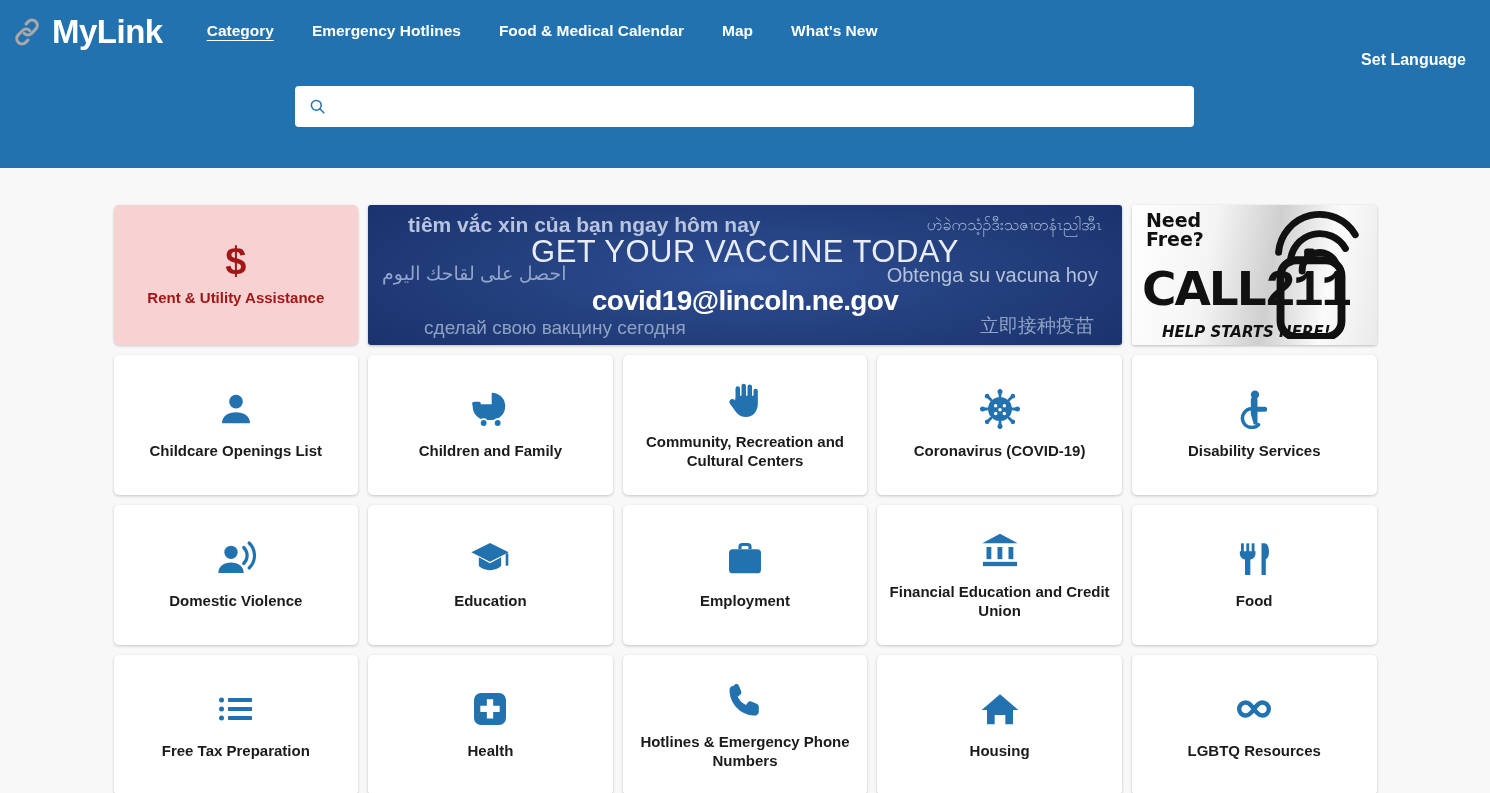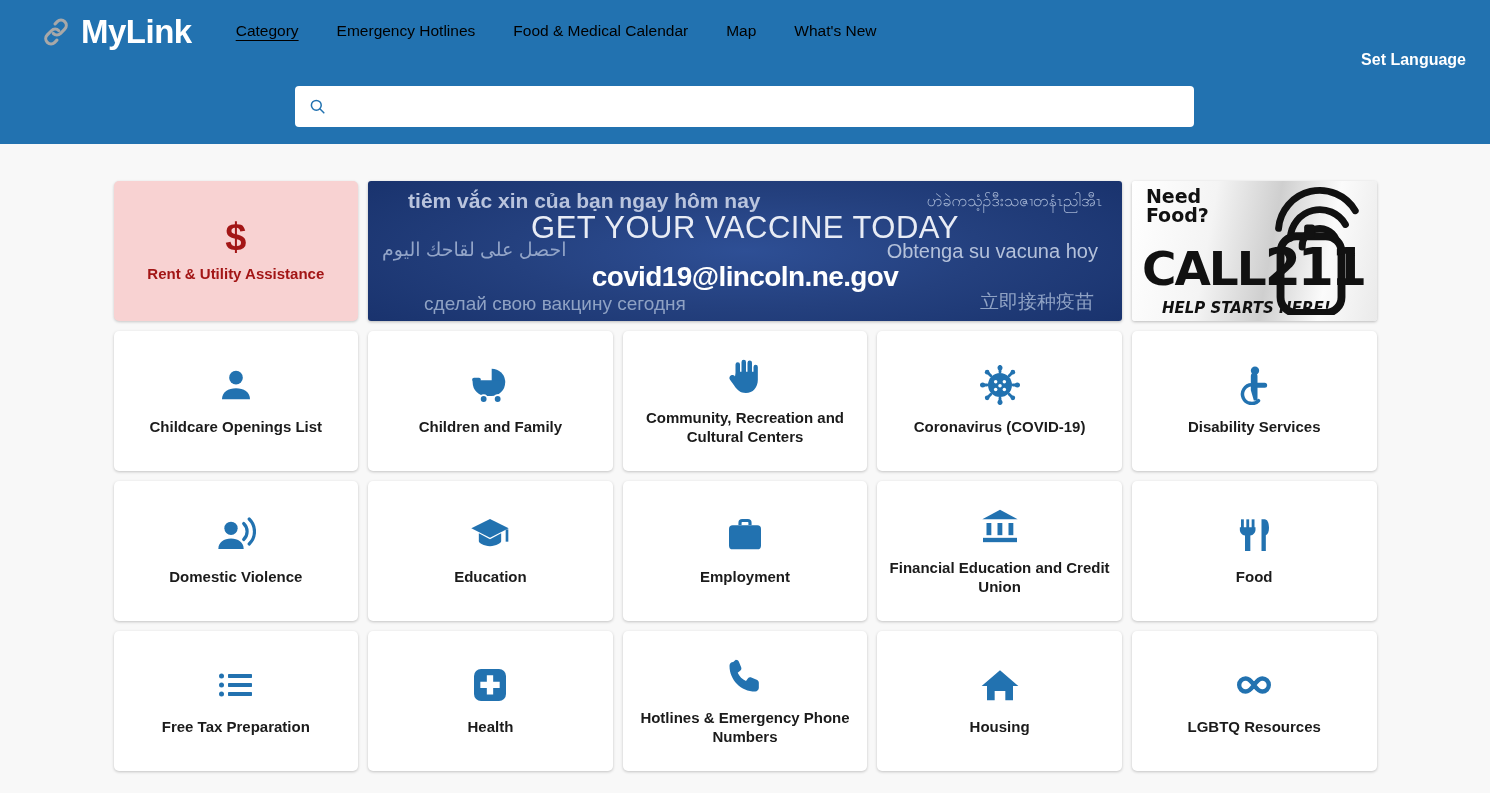--- a/index.html
+++ b/index.html
@@ -10,24 +10,23 @@
     width: 1490px;
     height: 793px;
     overflow: hidden;
     background: #f8f8f8;
     font-family: "Liberation Sans", sans-serif;
   }
 
   
   .header {
     width: 1490px;
-    height: 144px;
+    height: 168px;
     background: #2272b0;
     position: relative;
-    padding-left: 29px;
   }
   .nav-row {
     display: flex;
     align-items: center;
     height: 64px;
     padding-left: 8px;
   }
   .brand {
     display: flex;
     align-items: center;
@@ -46,23 +45,23 @@
     font-weight: bold;
     letter-spacing: -0.5px;
     white-space: nowrap;
   }
   .nav-links {
     display: flex;
     align-items: center;
     gap: 38px;
   }
   .nav-link {
-    color: #000000;
+    color: #ffffff;
     font-size: 15.5px;
-    font-weight: normal;
+    font-weight: bold;
     white-space: nowrap;
     cursor: pointer;
     padding-bottom: 2px;
   }
   .nav-link.active {
     text-decoration: underline;
     text-underline-offset: 4px;
   }
   .lang-link {
     color: #ffffff;
@@ -207,21 +206,21 @@
     position: absolute; left: 14px; top: 6px;
     font-size: 19px; font-weight: bold; color: #111;
     line-height: 0.98; font-family: "DejaVu Sans", sans-serif;
   }
   .b211-call {
     position: absolute; left: 10px; top: 64px;
     font-size: 47px; font-weight: bold; color: #111;
     line-height: 0.85; letter-spacing: -2px;
     font-family: "DejaVu Sans", sans-serif;
   }
-  .b211-call .num { font-size: 52px; letter-spacing: -3px; }
+  .b211-call .num { font-size: 52px; letter-spacing: -3px; font-family: Liberation Mono, monospace; }
   .b211-tag {
     position: absolute; left: 30px; bottom: 4px;
     font-size: 15px; font-weight: bold; font-style: italic; color: #111;
     font-family: "DejaVu Sans", sans-serif;
   }
   .b211-phone { position: absolute; right: 6px; top: 4px; width: 118px; height: 130px; }
 </style>
 </head>
 <body>
 
@@ -273,21 +272,21 @@
       <div class="bv-line bv-ar">احصل على لقاحك اليوم</div>
       <div class="bv-line bv-es">Obtenga su vacuna hoy</div>
       <div class="bv-line bv-mail">covid19@lincoln.ne.gov</div>
       <div class="bv-line bv-ru">сделай свою вакцину сегодня</div>
       <div class="bv-line bv-zh">立即接种疫苗</div>
     </div>
 
     <div class="banner-211">
       <div class="b211-need">
         <span>Need</span><br>
-        <span>Food?</span>
+        <span>Free?</span>
       </div>
       <svg class="b211-phone" viewBox="0 0 120 132">
         <g fill="none" stroke="#111" stroke-width="7" stroke-linecap="round">
           <path d="M26 44 A42 42 0 0 1 104 26"></path>
           <path d="M38 54 A30 30 0 0 1 94 40"></path>
           <path d="M50 63 A18 18 0 0 1 84 54"></path>
         </g>
         <rect x="28" y="52" width="62" height="78" rx="16" ry="16" fill="none" stroke="#111" stroke-width="8"></rect>
         <rect x="52" y="40" width="11" height="14" rx="3" fill="#111"></rect>
       </svg>

